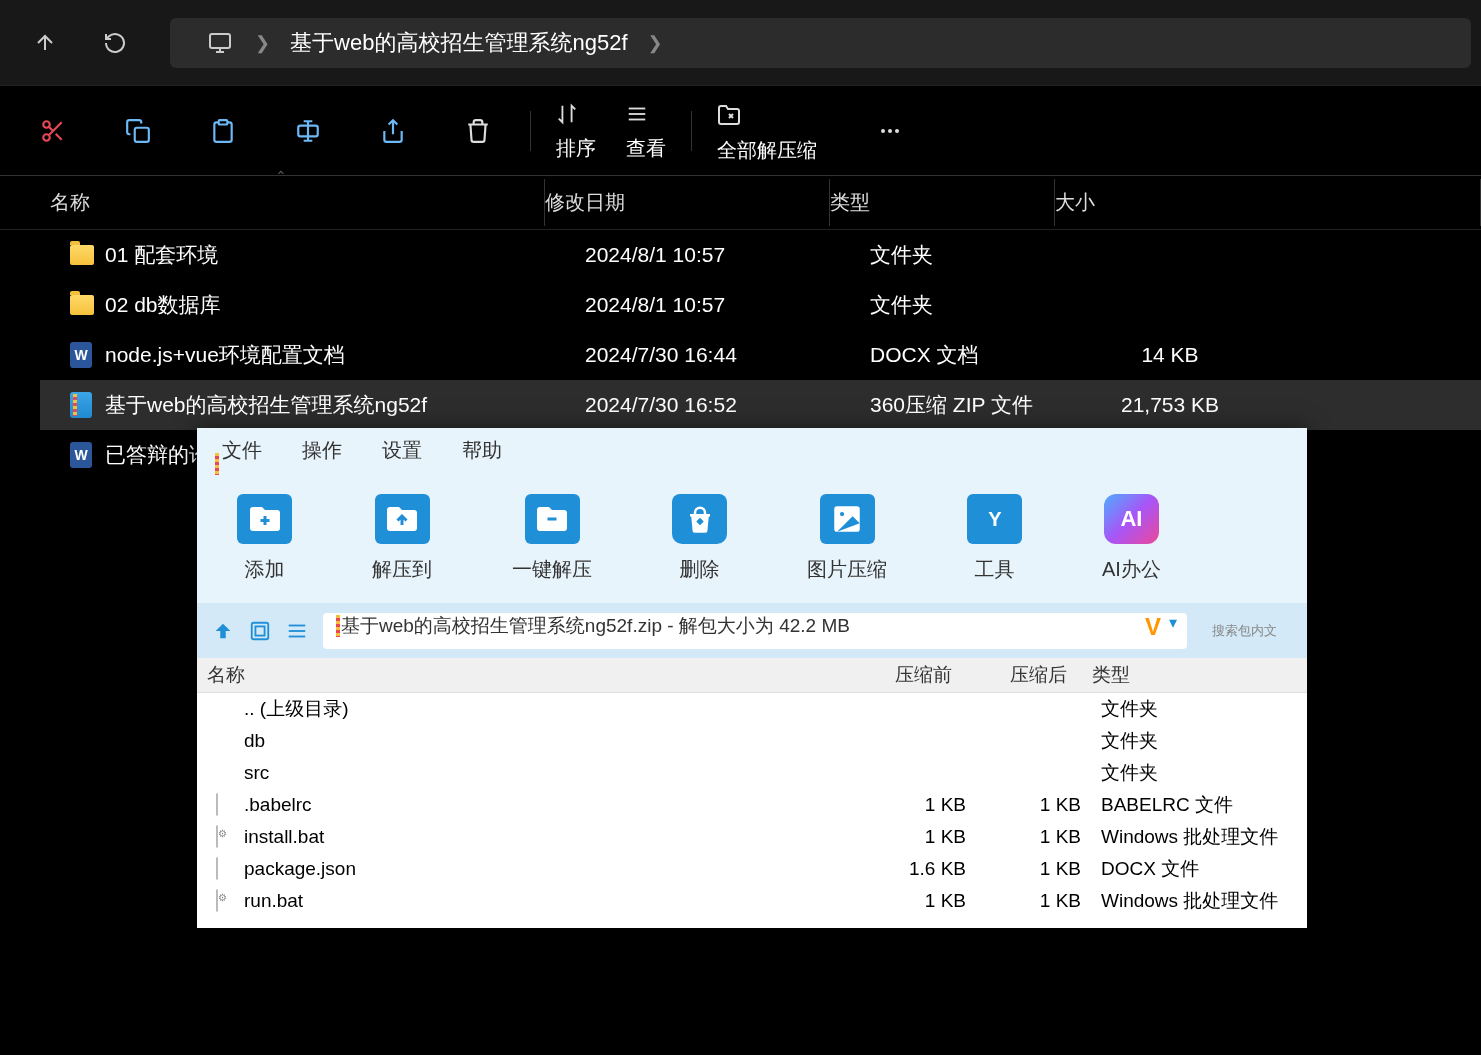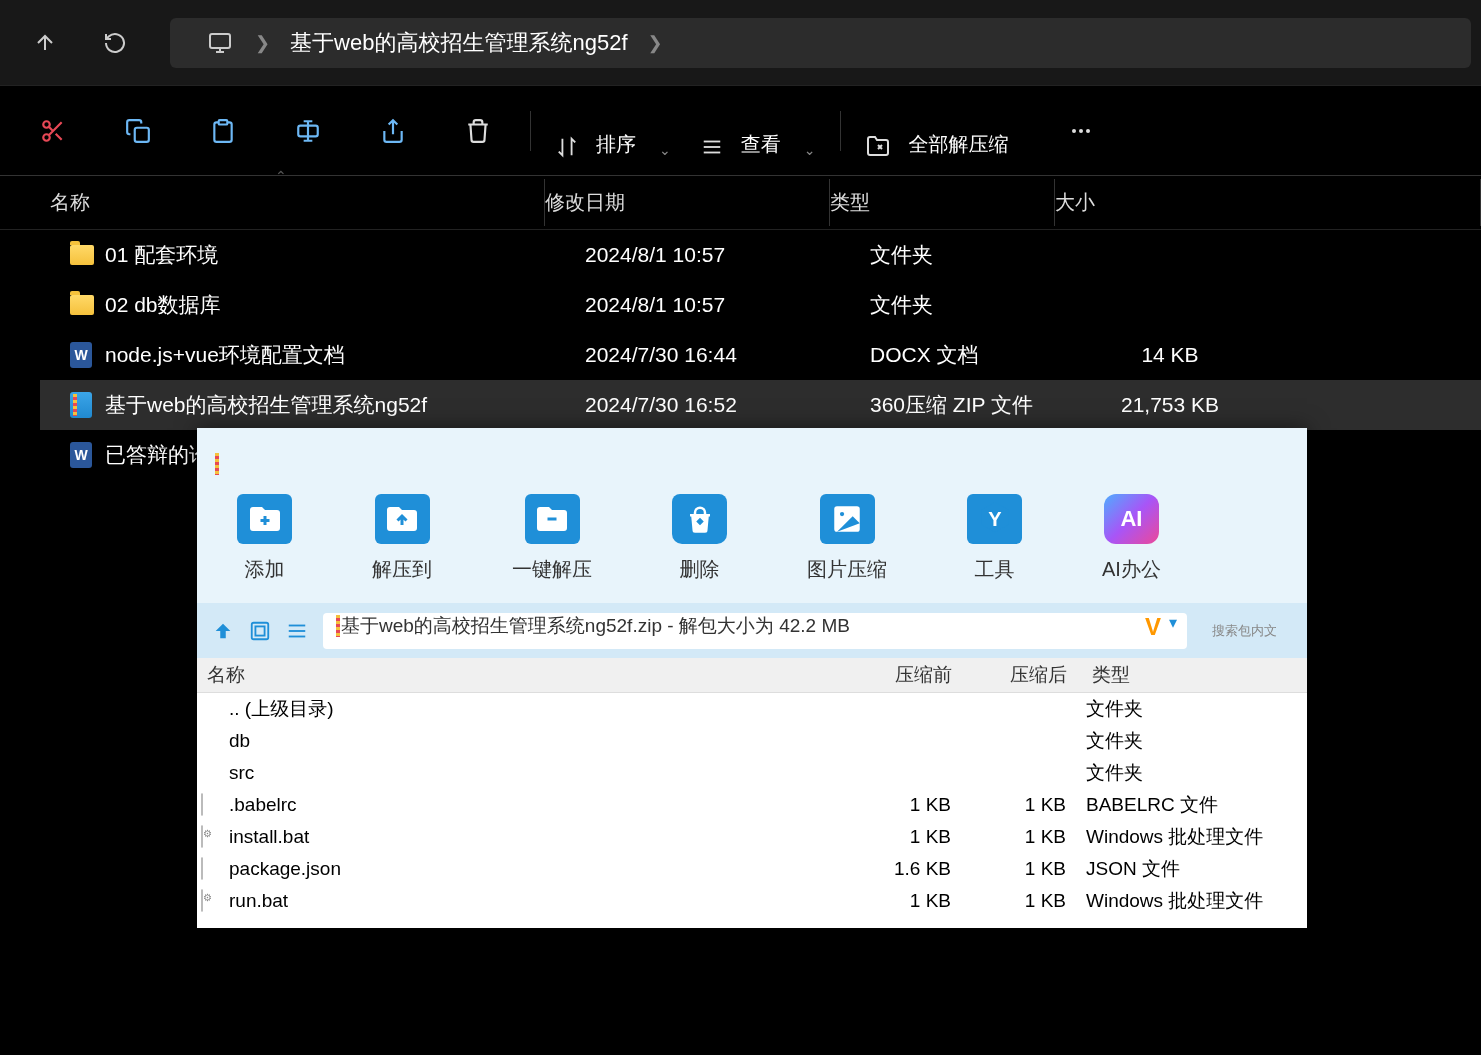--- a/index.html
+++ b/index.html
@@ -11,21 +11,21 @@
 .breadcrumb-bar { flex: 1; background: #2c2c2c; height: 50px; border-radius: 6px; margin-left: 20px; display: flex; align-items: center; padding: 0 15px; }
 .breadcrumb-item { color: #fff; font-size: 22px; padding: 0 20px; }
 .breadcrumb-sep { color: #888; font-size: 18px; }
 
 
 .toolbar { height: 90px; background: #000; display: flex; align-items: center; padding: 0 10px; border-top: 1px solid #222; }
 .tool-btn { width: 55px; height: 55px; display: flex; align-items: center; justify-content: center; color: #6db8f5; margin: 0 15px; border-radius: 4px; }
 .tool-btn.red { color: #e74856; }
 .tool-btn.white { color: #ddd; }
 .tool-sep { width: 1px; height: 40px; background: #333; margin: 0 10px; }
-.tool-label-btn { display: flex; align-items: flex-end; gap: 18px; padding: 0 15px; height: 55px; color: #fff; font-size: 20px; }
+.tool-label-btn { display: flex; align-items: flex-start; gap: 10px; padding: 0 15px; height: 55px; color: #fff; font-size: 20px; flex-direction: column; }
 .tool-label-btn .icon { color: #ddd; }
 .chev { color: #888; font-size: 14px; margin-left: 5px; }
 
 
 .col-headers { height: 55px; display: flex; align-items: center; padding-left: 50px; border-top: 1px solid #333; border-bottom: 1px solid #222; background: #000; position: relative; }
 .col-h { color: #ddd; font-size: 20px; border-right: 1px solid #333; padding: 10px 0; }
 .col-name { width: 495px; }
 .col-date { width: 285px; }
 .col-type { width: 225px; }
 .col-size { flex: 1; }
@@ -69,21 +69,21 @@
 .dd-arrow { color: #1f8fd8; font-size: 16px; }
 
 .arch-cols { height: 35px; background: #f0f0f0; display: flex; align-items: center; padding-left: 5px; border-bottom: 1px solid #ddd; }
 .arch-col { font-size: 19px; color: #333; padding: 0 5px; }
 .ac-name { width: 625px; }
 .ac-before { width: 145px; text-align: right; padding-right: 20px; }
 .ac-after { width: 115px; text-align: right; padding-right: 20px; }
 .ac-type { flex: 1; }
 
 .arch-files { background: #fff; }
-.arch-file-row { height: 32px; display: flex; align-items: center; padding-left: 4px; font-size: 19px; }
+.arch-file-row { height: 32px; display: flex; align-items: center; padding-left: 19px; font-size: 19px; }
 .arch-file-row .icon-cell { width: 28px; }
 .arch-file-row .name-c { width: 597px; }
 .arch-file-row .before-c { width: 145px; text-align: right; padding-right: 20px; }
 .arch-file-row .after-c { width: 115px; text-align: right; padding-right: 20px; }
 .arch-file-row .type-c { flex: 1; }
 
 .sm-folder { width: 20px; height: 16px; background: linear-gradient(#ffe082, #ffca28); border-radius: 2px; }
 .sm-file { width: 18px; height: 22px; background: #fff; border: 1px solid #bbb; border-radius: 2px; position: relative; }
 .sm-bat { width: 18px; height: 22px; background: #fff; border: 1px solid #bbb; border-radius: 2px; position: relative; }
 .sm-bat::after { content: '⚙'; position: absolute; left: 1px; top: 2px; font-size: 10px; color: #888; }
@@ -248,20 +248,26 @@
       <span class="name-cell">已答辩的论文</span>
       <span class="date-cell"></span>
       <span class="type-cell"></span>
       <span class="size-cell"></span>
     </div>
   </div>
 
 <div class="archive-window">
   <div class="arch-title-bar">
     <span class="title-icon"><span class="zip-icon" style="width:18px;height:22px;"></span></span>
+    <div class="arch-menu">
+      <span class="arch-menu-item">文件</span>
+      <span class="arch-menu-item">操作</span>
+      <span class="arch-menu-item">设置</span>
+      <span class="arch-menu-item">帮助</span>
+    </div>
   </div>
 
   <div class="arch-toolbar">
     <div class="arch-tool-btn">
       <div class="arch-tool-icon" style="background:#1f8fd8;">
         <svg width="40" height="36" viewBox="0 0 24 24" fill="#fff">
             <path d="M10 4H4a2 2 0 0 0-2 2v12a2 2 0 0 0 2 2h16a2 2 0 0 0 2-2V8a2 2 0 0 0-2-2h-8l-2-2z"></path>
             <path d="M12 10v6M9 13h6" stroke="#1f8fd8" stroke-width="2"></path>
           </svg>
       </div>
@@ -390,21 +396,21 @@
         <span class="name-c">install.bat</span>
         <span class="before-c">1 KB</span>
         <span class="after-c">1 KB</span>
         <span class="type-c">Windows 批处理文件</span>
       </div>
       <div class="arch-file-row">
         <span class="icon-cell"><span class="sm-file"></span></span>
         <span class="name-c">package.json</span>
         <span class="before-c">1.6 KB</span>
         <span class="after-c">1 KB</span>
-        <span class="type-c">JSON 文件</span>
+        <span class="type-c">DOCX 文件</span>
       </div>
       <div class="arch-file-row">
         <span class="icon-cell"><span class="sm-bat"></span></span>
         <span class="name-c">run.bat</span>
         <span class="before-c">1 KB</span>
         <span class="after-c">1 KB</span>
         <span class="type-c">Windows 批处理文件</span>
       </div>
     </div>
 

